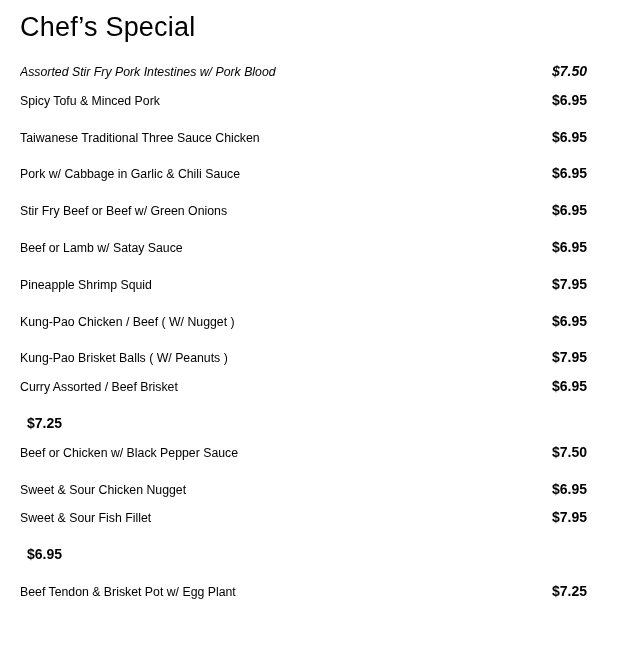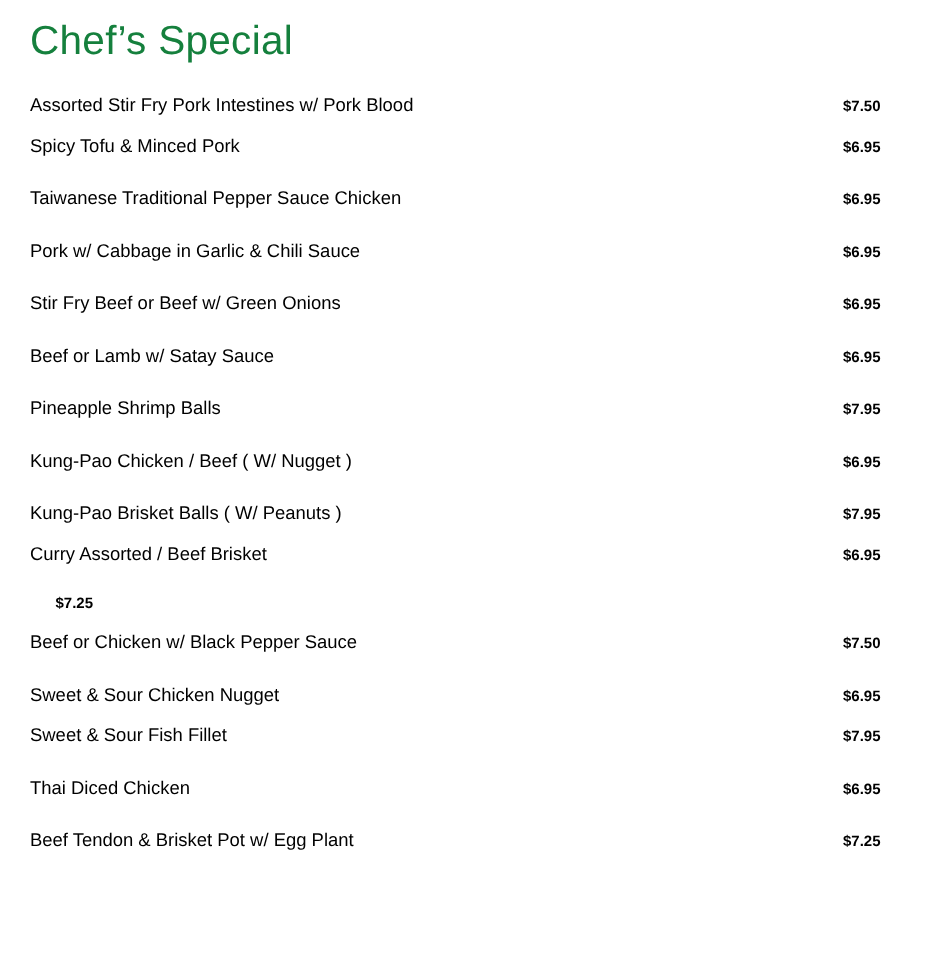--- a/index.html
+++ b/index.html
@@ -22,21 +22,21 @@
     padding: 0 20px;
   }
   .menu-title {
     font-size: 27px;
     font-weight: 400;
     letter-spacing: 0.2px;
     margin: 0;
     padding-top: 10px;
     padding-bottom: 4px;
     line-height: 1.3;
-    color: #15803d;
+    color: #000000;
   }
   .items {
     margin-top: 14px;
   }
   .item {
     display: flex;
     align-items: baseline;
     justify-content: space-between;
     font-size: 12.3px;
     line-height: 1.2;
@@ -44,69 +44,69 @@
   .item-name {
     flex: 1 1 auto;
     padding-right: 16px;
     white-space: nowrap;
     overflow: hidden;
     text-overflow: ellipsis;
   }
   .item-price {
     flex: 0 0 auto;
     font-weight: bold;
-    font-size: 10px;
+    font-size: 14px;
     width: 42px;
     text-align: right;
     padding-right: 18px;
   }
   
   .gap-sm { margin-top: 20px; }
   .gap-lg { margin-top: 12px; }
-  .gap-first { margin-top: 0; }
+  .gap-first { margin-top: 0; font-style: italic; }
 </style>
 </head>
 <body>
 
 <div class="menu">
   <h1 class="menu-title">Chef’s Special</h1>
   <div class="items">
 
     <div class="item gap-first">
       <span class="item-name">Assorted Stir Fry Pork Intestines w/ Pork Blood</span>
       <span class="item-price">$7.50</span>
     </div>
 
     <div class="item gap-lg">
       <span class="item-name">Spicy Tofu &amp; Minced Pork</span>
       <span class="item-price">$6.95</span>
     </div>
 
     <div class="item gap-sm">
-      <span class="item-name">Taiwanese Traditional Pepper Sauce Chicken</span>
+      <span class="item-name">Taiwanese Traditional Three Sauce Chicken</span>
       <span class="item-price">$6.95</span>
     </div>
 
     <div class="item gap-sm">
       <span class="item-name">Pork w/ Cabbage in Garlic &amp; Chili Sauce</span>
       <span class="item-price">$6.95</span>
     </div>
 
     <div class="item gap-sm">
       <span class="item-name">Stir Fry Beef or Beef w/ Green Onions</span>
       <span class="item-price">$6.95</span>
     </div>
 
     <div class="item gap-sm">
       <span class="item-name">Beef or Lamb w/ Satay Sauce</span>
       <span class="item-price">$6.95</span>
     </div>
 
     <div class="item gap-sm">
-      <span class="item-name">Pineapple Shrimp Balls</span>
+      <span class="item-name">Pineapple Shrimp Squid</span>
       <span class="item-price">$7.95</span>
     </div>
 
     <div class="item gap-sm">
       <span class="item-name">Kung-Pao Chicken / Beef ( W/ Nugget )</span>
       <span class="item-price">$6.95</span>
     </div>
 
     <div class="item gap-sm">
       <span class="item-name">Kung-Pao Brisket Balls ( W/ Peanuts )</span>
@@ -131,21 +131,20 @@
       <span class="item-name">Sweet &amp; Sour Chicken Nugget</span>
       <span class="item-price">$6.95</span>
     </div>
 
     <div class="item gap-lg">
       <span class="item-name">Sweet &amp; Sour Fish Fillet</span>
       <span class="item-price">$7.95</span>
     </div>
 
     <div class="item gap-sm">
-      <span class="item-name">Thai Diced Chicken</span>
       <span class="item-price">$6.95</span>
     </div>
 
     <div class="item gap-sm">
       <span class="item-name">Beef Tendon &amp; Brisket Pot w/ Egg Plant</span>
       <span class="item-price">$7.25</span>
     </div>
 
   </div>
 </div>

